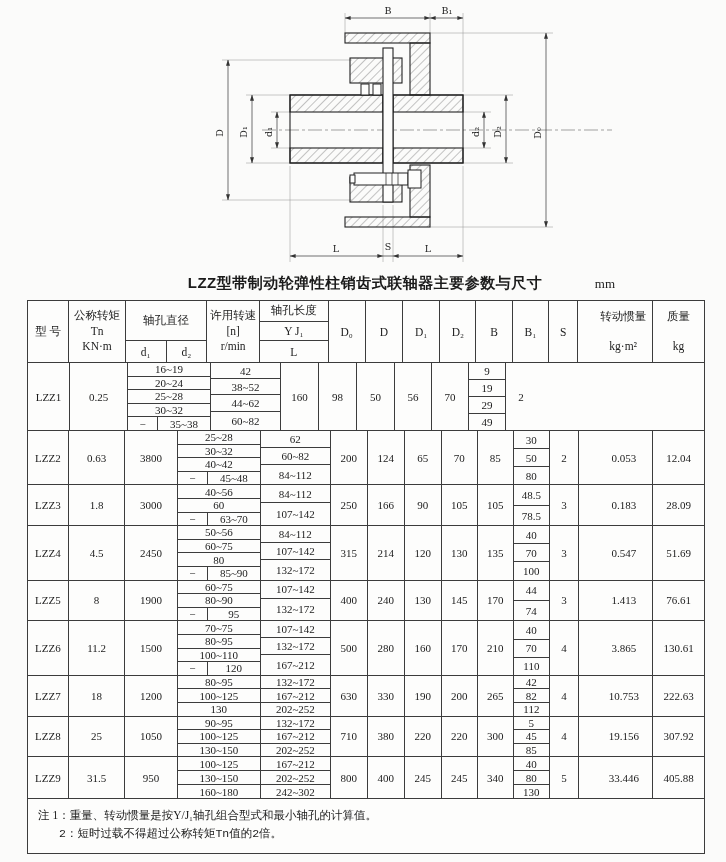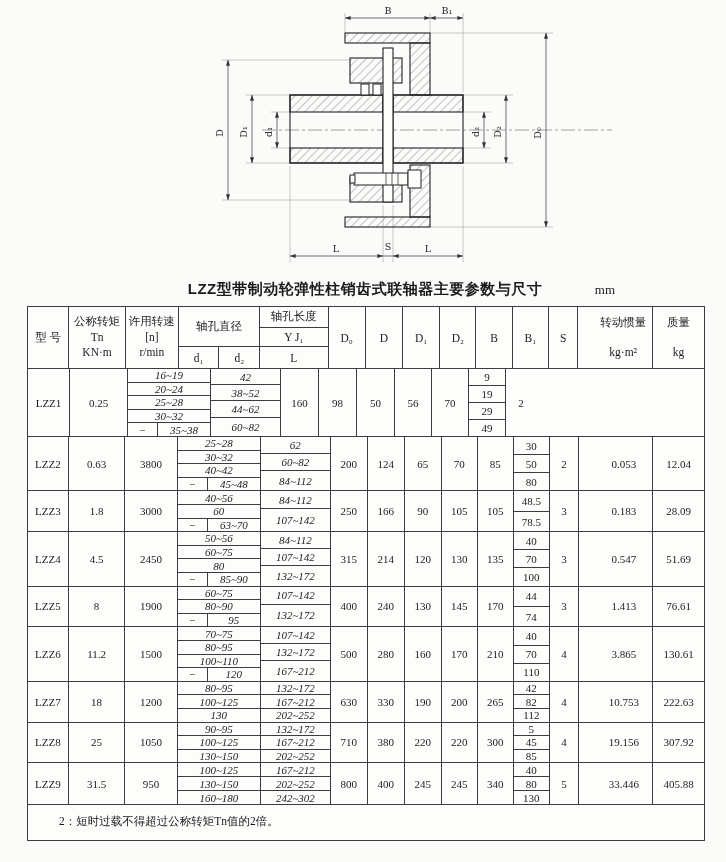--- a/index.html
+++ b/index.html
@@ -12,21 +12,21 @@
   body{
     font-family:"Liberation Serif","DejaVu Serif",serif;
     color:var(--txt);
     width:726px;height:862px;overflow:hidden;
     position:relative;
   }
   
   .drawing-wrap{width:726px;height:272px;}
   svg text{font-family:"DejaVu Serif","Liberation Serif",serif;fill:#222;}
   
-  .title-row{position:relative;width:676px;margin:8px 0 6px 27px;text-align:center;height:20px;}
+  .title-row{position:relative;width:676px;margin:2px 0 6px 27px;text-align:center;height:20px;}
   .doc-title{font-size:15px;font-weight:600;letter-spacing:.5px;font-family:"Liberation Sans","DejaVu Sans",sans-serif;}
   .unit{position:absolute;right:88px;top:2px;font-size:13px;font-family:"Liberation Serif",serif;}
   
   .spec-table{width:678px;margin-left:27px;border:1.5px solid var(--ln);background:#fdfdfc;}
   .hdr{display:flex;height:62px;border-bottom:1px solid var(--ln);font-size:11.5px;}
   .cell,.hcell{display:flex;align-items:center;justify-content:center;border-right:1px solid var(--ln);}
   .hcell:last-child,.cell:last-child{border-right:none;}
   .hstack{flex-direction:column;justify-content:center;gap:0px;line-height:1.35;}
   .hsplit{flex-direction:column;padding:0;}
   .c-model{width:42px;}
@@ -43,36 +43,36 @@
   .h-bot{height:22px;display:flex;width:100%;border-top:1px solid var(--ln);}
   .h-bot>span{flex:1;display:flex;align-items:center;justify-content:center;}
   .h-bot>span:first-child{border-right:1px solid var(--ln);}
   .h-b1{height:20px;display:flex;align-items:center;justify-content:center;width:100%;}
   .h-b2{height:20px;display:flex;align-items:center;justify-content:center;width:100%;border-top:1px solid var(--ln);}
   .h-b3{height:22px;display:flex;align-items:center;justify-content:center;width:100%;border-top:1px solid var(--ln);}
   .serif-num{font-size:11.5px;}
   
   .model-row{display:flex;border-bottom:1px solid var(--ln);font-size:11px;}
   .model-row:last-child{border-bottom:none;}
-  .hole-group{width:153px;display:flex;border-right:0;font-style:italic;}
+  .hole-group{width:153px;display:flex;border-right:0;}
   .d-col{width:83px;display:flex;flex-direction:column;border-right:1px solid var(--ln);}
   .d-row{flex:1;display:flex;align-items:center;justify-content:center;border-bottom:1px solid var(--ln);}
   .d-row:last-child{border-bottom:none;}
   .d-row.split{padding:0;}
   .d-row .dash{width:30px;height:100%;display:flex;align-items:center;justify-content:center;border-right:1px solid var(--ln);}
   .d-row .d2v{flex:1;height:100%;display:flex;align-items:center;justify-content:center;}
   .l-col{width:70px;display:flex;flex-direction:column;border-right:1px solid var(--ln);}
   .l-cell{display:flex;align-items:center;justify-content:center;border-bottom:1px solid var(--ln);min-height:0;}
   .l-cell:last-child{border-bottom:none;}
   .b1-col{width:37px;display:flex;flex-direction:column;border-right:1px solid var(--ln);}
   .b1-cell{flex:1;display:flex;align-items:center;justify-content:center;border-bottom:1px solid var(--ln);min-height:0;}
   .b1-cell:last-child{border-bottom:none;}
   
   .notes{width:678px;margin-left:27px;border:1.5px solid var(--ln);border-top:none;padding:7px 10px 9px 10px;font-size:11.5px;line-height:1.65;background:#fdfdfc;}
-  .note-line2{padding-left:21px;}
+  .note-line2{padding-left:21px;font-family:Liberation Mono, monospace;}
 </style>
 </head>
 <body>
 
 <div class="drawing-wrap">
 <svg width="726" height="272" viewBox="0 0 726 272">
   <defs>
     <pattern id="hatch" width="6" height="6" patternUnits="userSpaceOnUse" patternTransform="rotate(45)">
       <line x1="0" y1="0" x2="0" y2="6" stroke="#8a8a8a" stroke-width="1"></line>
     </pattern>
@@ -180,31 +180,31 @@
 </div>
 
 <div class="spec-table">
   <div class="hdr">
     <div class="hcell c-model">型  号</div>
     <div class="hcell hstack c-tn">
       <span>公称转矩</span>
       <span class="serif-num">Tn</span>
       <span class="serif-num">KN·m</span>
     </div>
-    <div class="hcell hstack c-speed">
-      <span>许用转速</span>
-      <span class="serif-num">[n]</span>
-      <span class="serif-num">r/min</span>
-    </div>
     <div class="hcell hsplit c-dgrp">
       <div class="h-top">轴孔直径</div>
       <div class="h-bot">
         <span>d₁</span>
         <span>d₂</span>
       </div>
+    </div>
+    <div class="hcell hstack c-speed">
+      <span>许用转速</span>
+      <span class="serif-num">[n]</span>
+      <span class="serif-num">r/min</span>
     </div>
     <div class="hcell hsplit c-l">
       <div class="h-b1">轴孔长度</div>
       <div class="h-b2">Y   J₁</div>
       <div class="h-b3">L</div>
     </div>
     <div class="hcell c-d0">D₀</div>
     <div class="hcell c-dd">D</div>
     <div class="hcell c-d1">D₁</div>
     <div class="hcell c-d2">D₂</div>
@@ -508,14 +508,15 @@
           <div class="b1-cell">130</div>
         </div>
         <div class="cell c-s">5</div>
         <div class="cell c-inertia">33.446</div>
         <div class="cell c-mass">405.88</div>
       </div>
     </div>
 </div>
 
 <div class="notes">
+  <div>注 1：重量、转动惯量是按Y/J₁轴孔组合型式和最小轴孔的计算值。</div>
   <div class="note-line2">2：短时过载不得超过公称转矩Tn值的2倍。</div>
 </div>
 
 </body></html>

